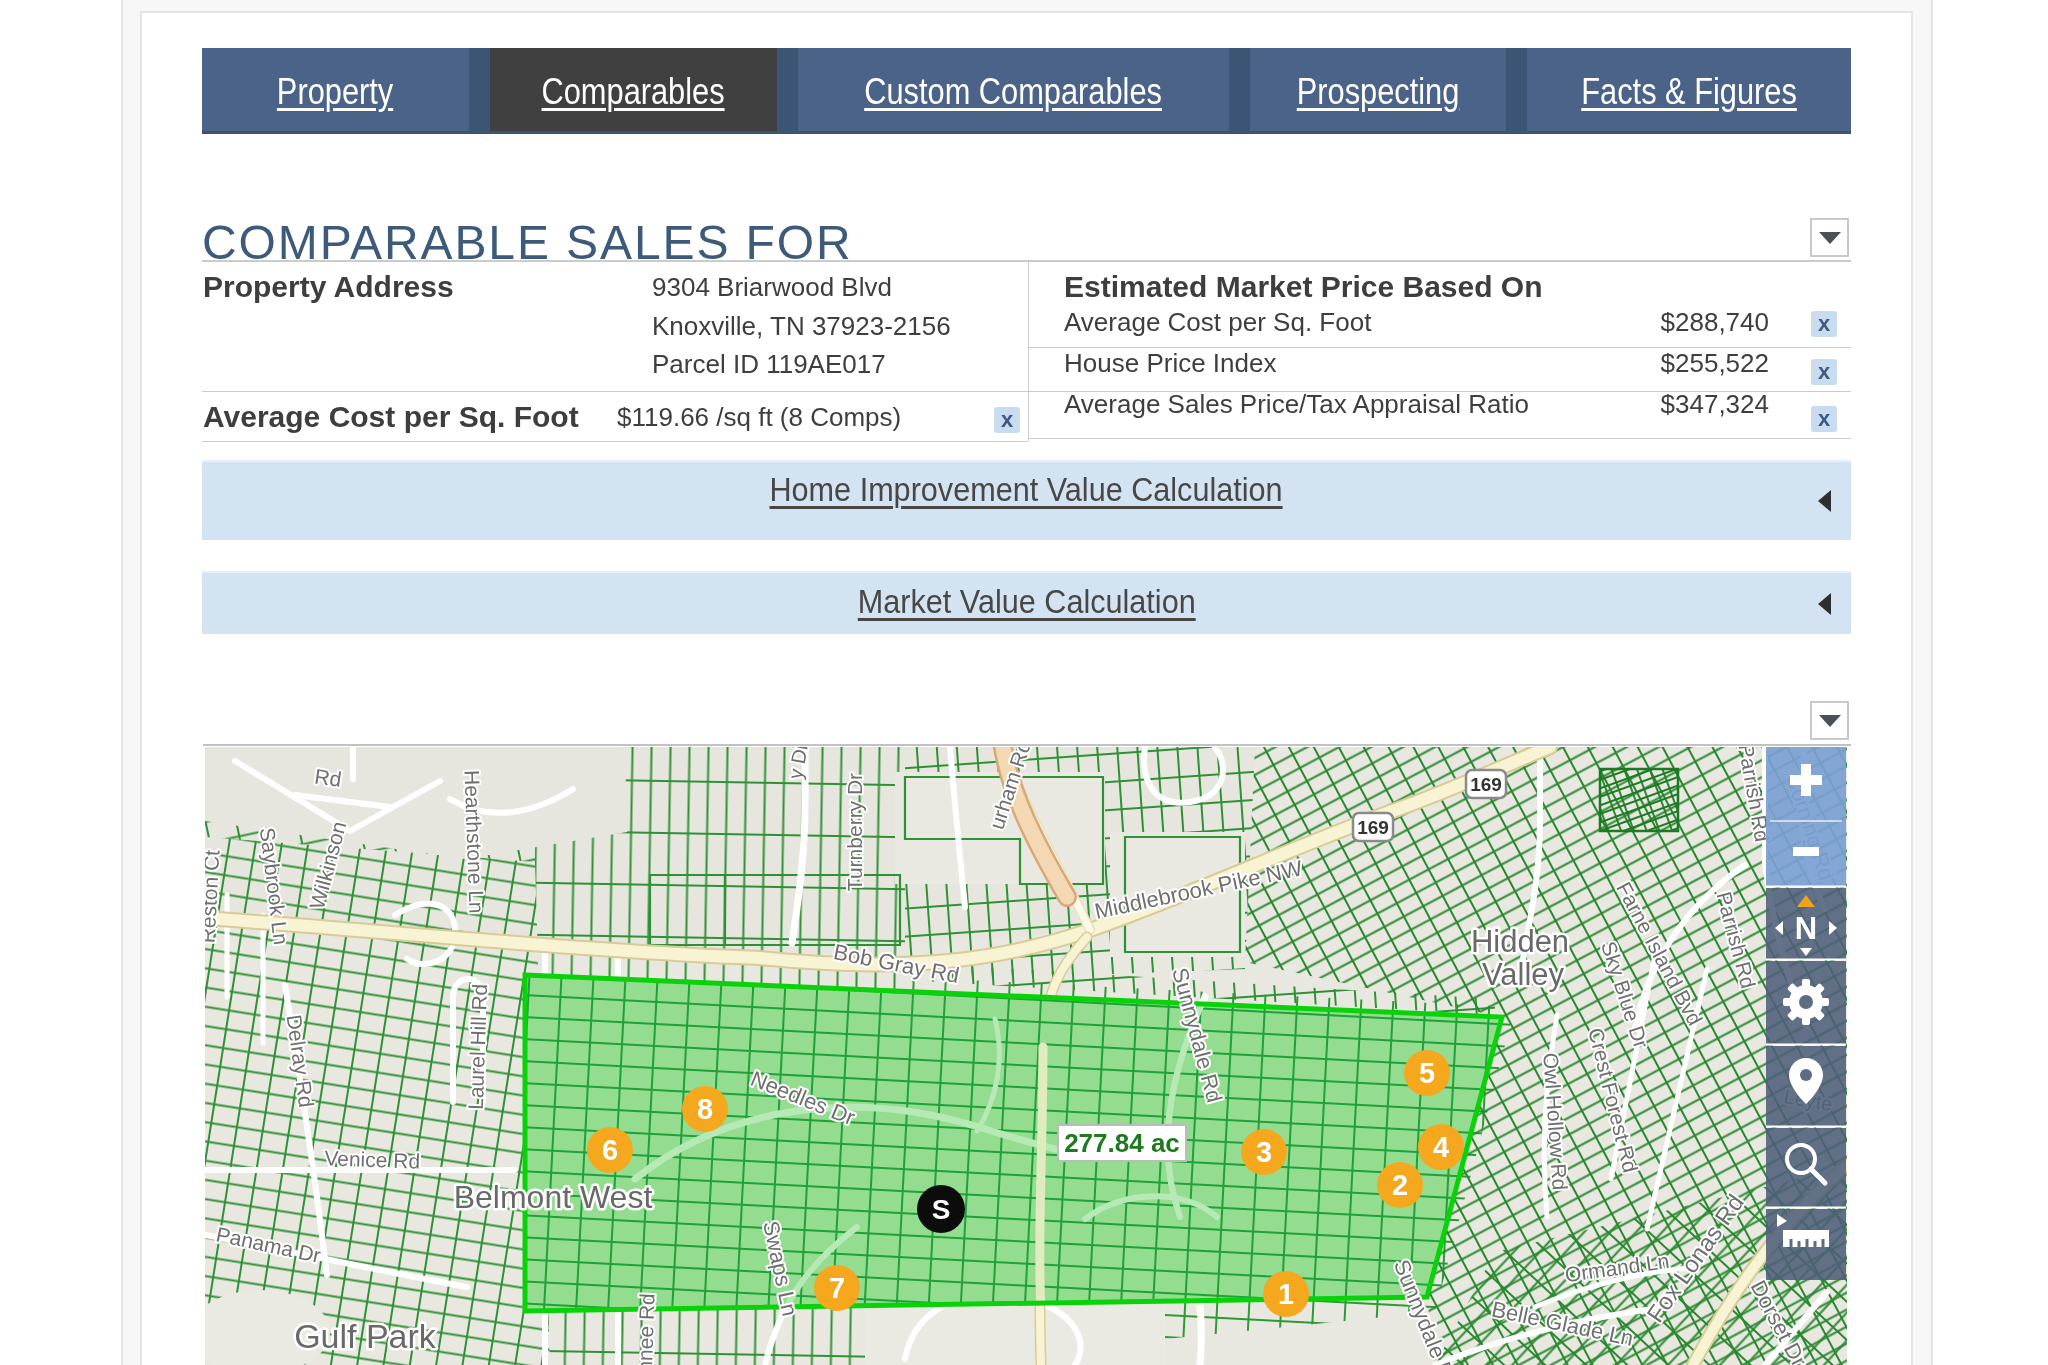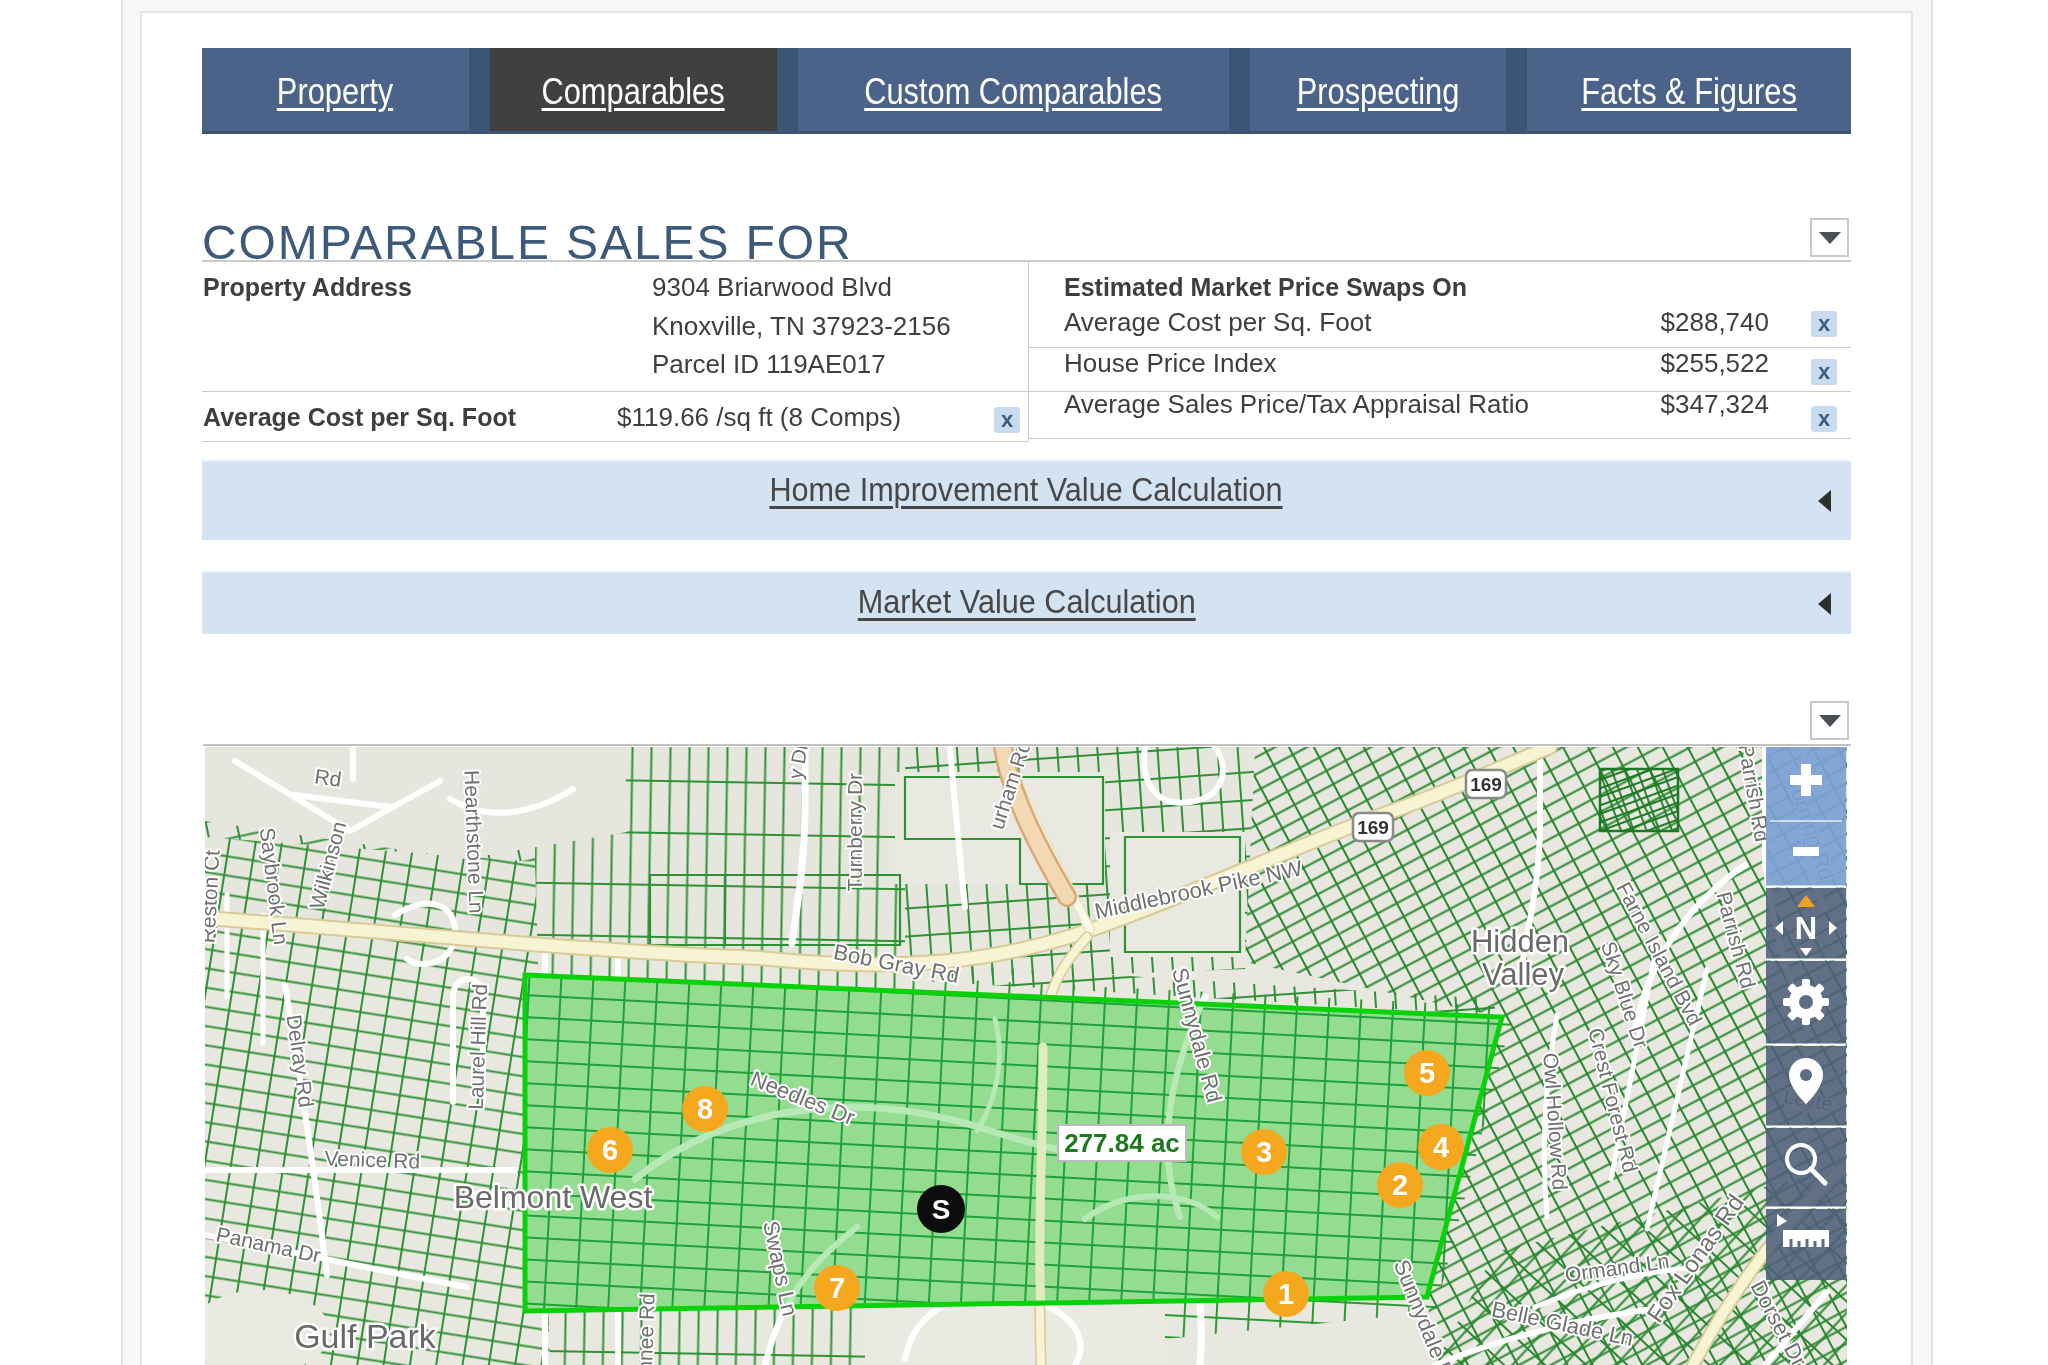--- a/index.html
+++ b/index.html
@@ -20,21 +20,21 @@
   #tabs .tab b { display:inline-block; transform:scaleX(0.855); transform-origin:center; font-weight:normal; text-decoration:underline; text-underline-offset:4px; }
   #tabs .sel { background:#404040; }
   
   #h1 { left:202px; top:219px; font-size:48px; line-height:48px; color:#3d5a7b; letter-spacing:1.9px; }
   .dd { width:39px; height:39px; background:#fff; border:2px solid #c9c9c9; display:flex; align-items:center; justify-content:center; }
   .dd i { display:block; width:0; height:0; border-left:11px solid transparent; border-right:11px solid transparent; border-top:12px solid #4b5056; }
   #dd1 { left:1810px; top:218px; }
   #dd2 { left:1810px; top:701px; }
   .hl { background:#cbcbcb; height:1px; }
   .vl { background:#cbcbcb; width:1px; }
-  .lab { font-size:25px; color:#3e3e3e; font-weight:bold; line-height:38.5px; }
+  .lab { font-size:30px; color:#3e3e3e; font-weight:bold; line-height:38.5px; }
   .val { font-size:26px; color:#3e3e3e; line-height:38.5px; }
   .xbtn { width:26px; height:26px; background:#c9dcef; color:#3c5b85; border-radius:3px; font-size:22px; font-weight:bold; text-align:center; line-height:25px; }
   .band { left:202px; width:1649px; background:#d4e3f2; border-top:2px solid #e7effa; text-align:center; }
   .band span { display:inline-block; font-size:34px; color:#474747; text-decoration:underline; text-underline-offset:5px; transform:scaleX(0.90); transform-origin:center; }
   .band i { position:absolute; right:20px; top:50%; margin-top:-11px; width:0; height:0; border-top:11px solid transparent; border-bottom:11px solid transparent; border-right:13px solid #2f2f2f; }
   #map { left:205px; top:747px; width:1642px; height:618px; overflow:hidden; }
 </style>
 </head>
 <body>
 <div class="abs" id="topstrip"></div>
@@ -62,21 +62,21 @@
 
 <div class="abs lab" style="left:203px;top:268px;">Property Address</div>
 <div class="abs val" style="left:617px;top:268px;margin-left:35px;">9304 Briarwood Blvd<br>Knoxville, TN 37923-2156<br>Parcel ID 119AE017</div>
 <div class="abs hl" style="left:202px;top:391px;width:1649px"></div>
 <div class="abs lab" style="left:203px;top:398px;">Average Cost per Sq. Foot</div>
 <div class="abs val" style="left:617px;top:398px;">$119.66 /sq ft (8 Comps)</div>
 <div class="abs xbtn" style="left:994px;top:407px;">x</div>
 <div class="abs hl" style="left:202px;top:441px;width:826px"></div>
 <div class="abs vl" style="left:1028px;top:260px;height:181px"></div>
 
-<div class="abs lab" style="left:1064px;top:268px;">Estimated Market Price Swaps On</div>
+<div class="abs lab" style="left:1064px;top:268px;">Estimated Market Price Based On</div>
 <div class="abs val" style="left:1064px;top:303px;">Average Cost per Sq. Foot</div>
 <div class="abs val" style="left:1470px;top:303px;width:299px;text-align:right;">$288,740</div>
 <div class="abs xbtn" style="left:1811px;top:311px;">x</div>
 <div class="abs hl" style="left:1028px;top:347px;width:823px"></div>
 <div class="abs val" style="left:1064px;top:344px;">House Price Index</div>
 <div class="abs val" style="left:1470px;top:344px;width:299px;text-align:right;">$255,522</div>
 <div class="abs xbtn" style="left:1811px;top:359px;">x</div>
 
 <div class="abs val" style="left:1064px;top:385px;">Average Sales Price/Tax Appraisal Ratio</div>
 <div class="abs val" style="left:1470px;top:385px;width:299px;text-align:right;">$347,324</div>

